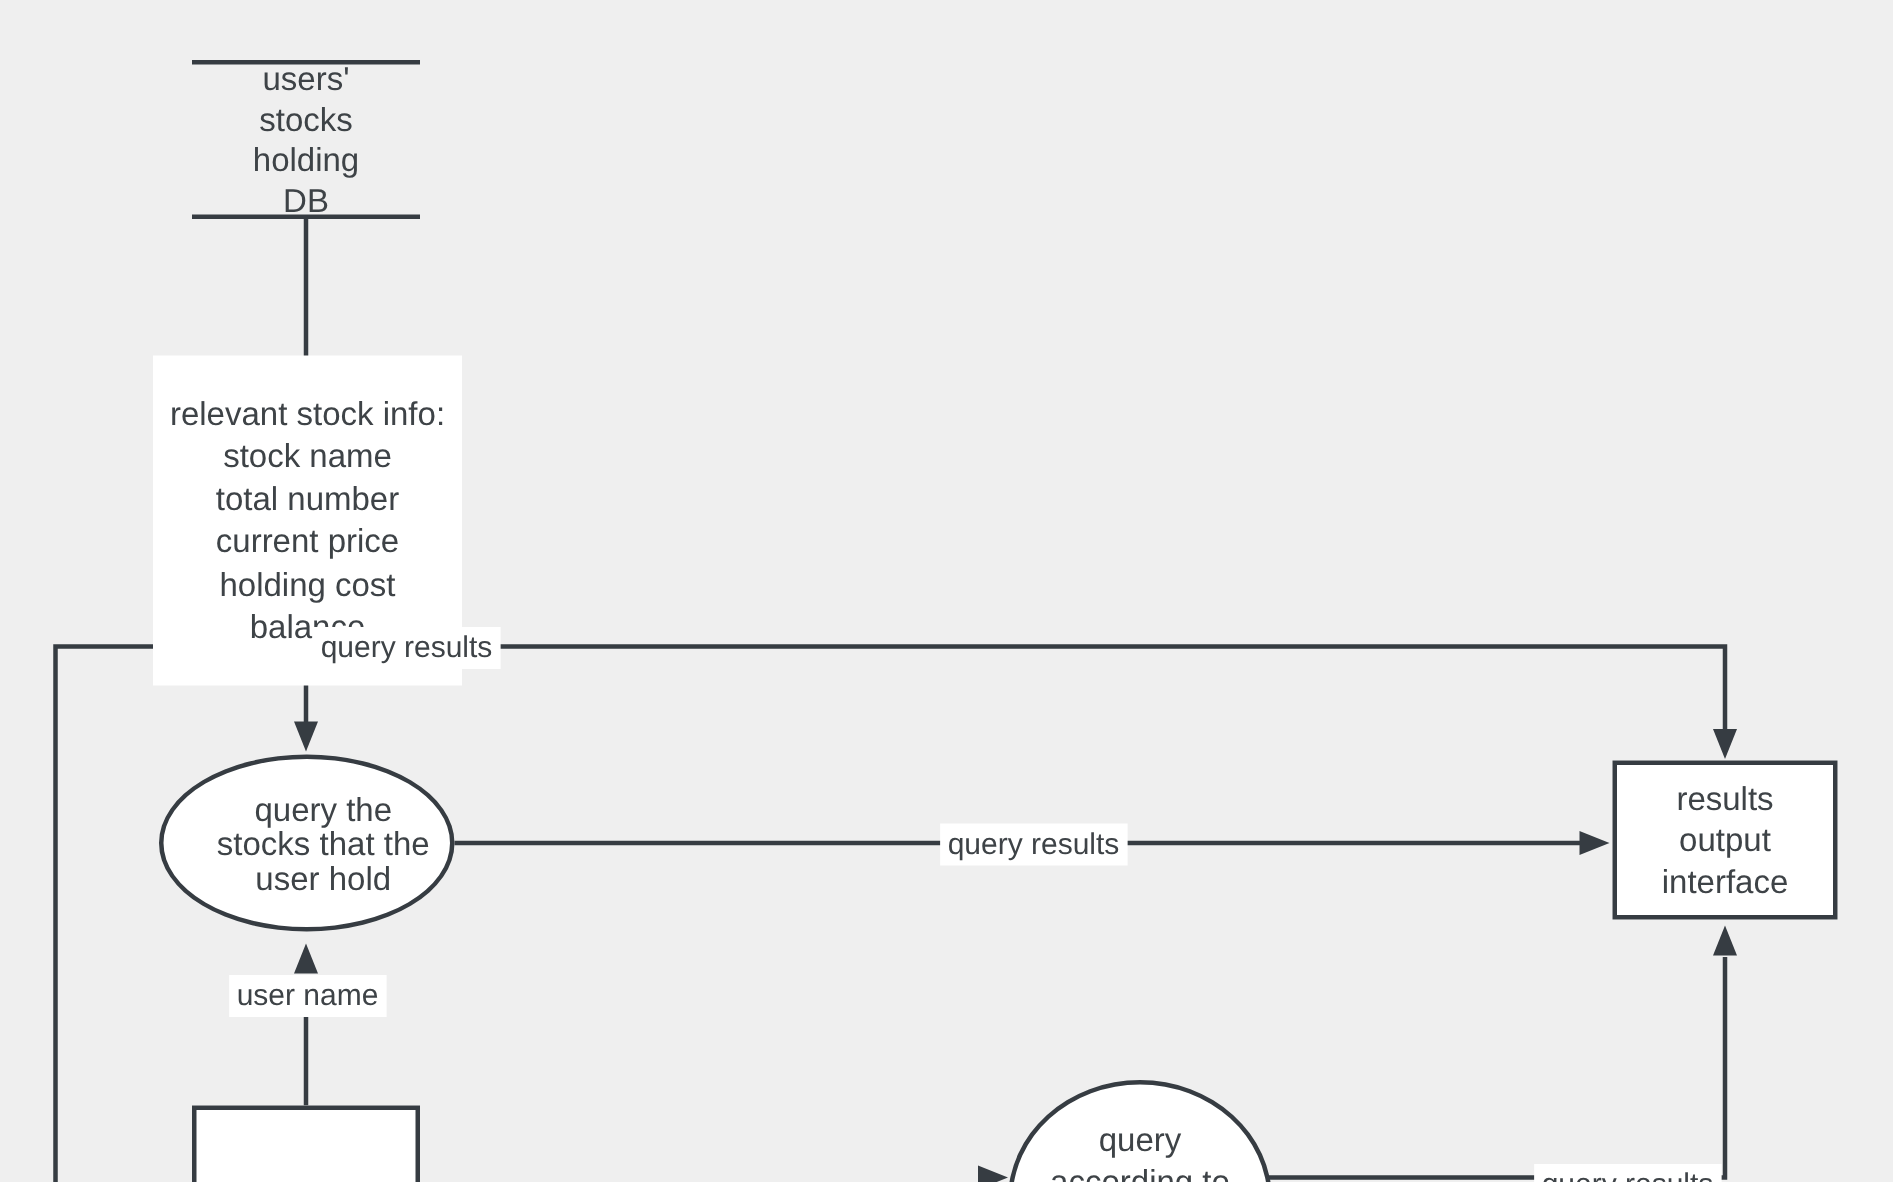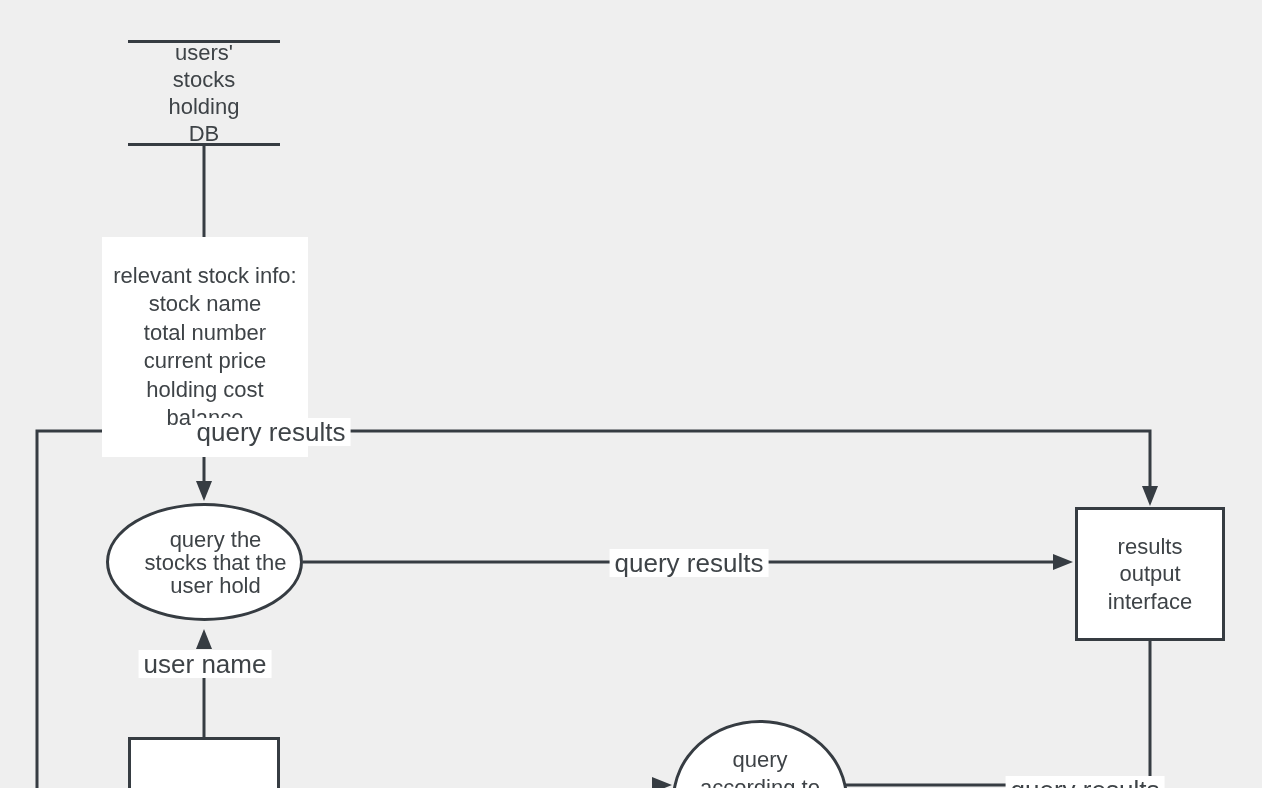--- a/index.html
+++ b/index.html
@@ -29,28 +29,28 @@
   .note .node-text{line-height:28.5px;}
   
   .ellipse{border:3px solid var(--stroke);border-radius:50%;background:var(--fill);}
   .proc1{left:106px;top:503px;width:197px;height:118px;}
   .proc1 .node-text{line-height:23px;margin-left:22px;}
   .proc2{left:672px;top:720px;width:176px;height:160px;
          align-items:flex-start;}
   .proc2 .node-text{padding-top:23px;line-height:28px;}
   
   .rect{border:3px solid var(--stroke);background:var(--fill);}
-  .out{left:1075px;top:507px;width:150px;height:134px;}
+  .out{left:1075px;top:507px;width:150px;height:106px;}
   .out .node-text{line-height:27.5px;}
   .user{left:128px;top:737px;width:152px;height:115px;align-items:flex-start;}
   .user .node-text{padding-top:46px;line-height:26px;}
   
   .edge-label{
     position:absolute;z-index:3;transform:translate(-50%,-50%);
-    background:var(--fill);padding:1px 5px;font-size:26px;line-height:26px;
+    background:var(--fill);padding:1px 5px;font-size:20px;line-height:26px;
     color:var(--text);white-space:nowrap;
   }
   .lab-top{left:271px;top:432px;}
   .lab-mid{left:689px;top:563px;}
   .lab-user{left:205px;top:664px;text-align:center;}
   .lab-bot{left:1085px;top:790px;}
 </style>
 </head>
 <body>
 

